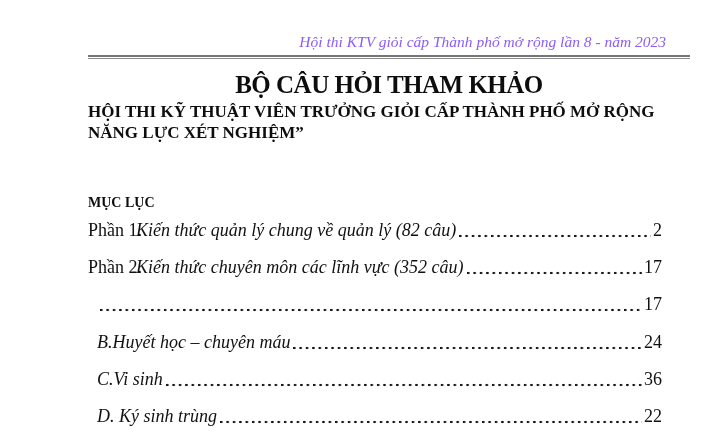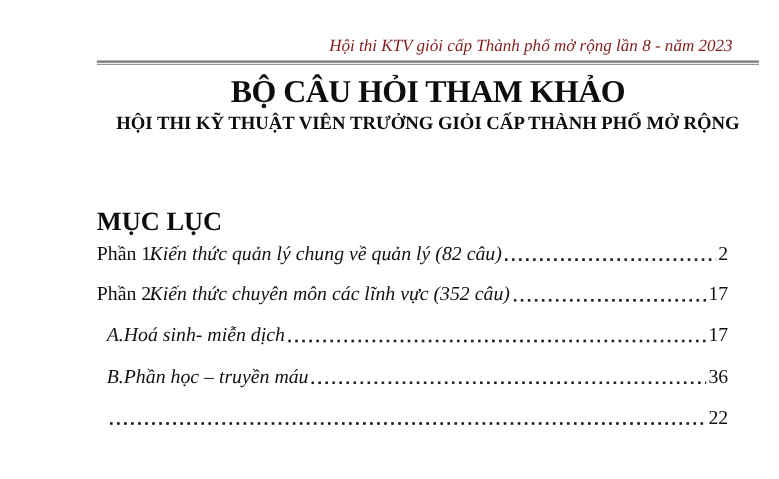--- a/index.html
+++ b/index.html
@@ -9,44 +9,44 @@
     font-family: "Liberation Serif", "DejaVu Serif", serif;
     color: #111111;
     overflow: hidden;
   }
   .page { position: relative; width: 708px; height: 435px; background: #ffffff; }
 
   
   .doc-header {
     position: absolute; left: 88px; top: 31px; width: 602px; height: 21px;
     font-style: italic; font-size: 15.5px; line-height: 21px;
-    text-align: right; padding-right: 24px; color: #7f1d1d;
+    text-align: right; padding-right: 24px; color: #8b5cf6;
   }
   .header-rule { position: absolute; left: 88px; top: 55px; width: 602px; }
   .header-rule .ln1 { height: 1.6px; background: #767676; }
   .header-rule .gap { height: 1.5px; }
   .header-rule .ln2 { height: 1.3px; background: #8a8a8a; }
 
   
   .doc-title {
     position: absolute; left: 88px; top: 69px; width: 602px;
-    text-align: center; font-weight: bold; font-size: 29px; line-height: 31px;
+    text-align: center; font-weight: bold; font-size: 25px; line-height: 31px;
     letter-spacing: -0.5px; color: #0d0d0d;
   }
   .doc-subtitle {
     position: absolute; left: 88px; top: 101px; width: 602px;
-    text-align: center; font-weight: bold; font-size: 17px; line-height: 21px;
+    font-weight: bold; font-size: 17px; line-height: 21px;
     color: #0d0d0d;
   }
   .doc-subtitle div { white-space: nowrap; }
 
   
   .toc-heading {
     position: absolute; left: 88px; top: 192px;
-    font-weight: bold; font-size: 24px; line-height: 21px; color: #0d0d0d;
+    font-weight: bold; font-size: 14px; line-height: 21px; color: #0d0d0d;
   }
   .toc {
     position: absolute; left: 88px; top: 220px; width: 602px;
   }
   .toc-row {
     display: flex; align-items: flex-end;
     height: 21px; margin-bottom: 16.2px;
     font-size: 18px; line-height: 21px;
     padding-right: 28px;
     cursor: pointer;
@@ -76,20 +76,21 @@
   <div class="header-rule">
     <div class="ln1"></div>
     <div class="gap"></div>
     <div class="ln2"></div>
   </div>
 
   <div class="doc-title">BỘ CÂU HỎI THAM KHẢO</div>
 
   <div class="doc-subtitle">
     <div>HỘI THI KỸ THUẬT VIÊN TRƯỞNG GIỎI CẤP THÀNH PHỐ MỞ RỘNG</div>
+    <div>NĂNG LỰC XÉT NGHIỆM”</div>
   </div>
 
   <div class="toc-heading">MỤC LỤC</div>
 
   <div class="toc">
 
     <div class="toc-row level1">
       <span class="toc-label">Phần 1.</span>
       <span class="toc-title">Kiến thức quản lý chung về quản lý (82 câu)</span>
       <span class="leader"></span>
@@ -97,31 +98,36 @@
     </div>
 
     <div class="toc-row level1">
       <span class="toc-label">Phần 2.</span>
       <span class="toc-title">Kiến thức chuyên môn các lĩnh vực (352 câu)</span>
       <span class="leader"></span>
       <span class="toc-page">17</span>
     </div>
 
     <div class="toc-row level2">
-      <span class="toc-title">A.Hoá sinh- miễn dịch</span>
       <span class="leader"></span>
       <span class="toc-page">17</span>
     </div>
 
     <div class="toc-row level2">
-      <span class="toc-title">B.Phần học – truyền máu</span>
+      <span class="toc-title">B.Huyết học – chuyên máu</span>
+      <span class="leader"></span>
+      <span class="toc-page">24</span>
+    </div>
+
+    <div class="toc-row level2">
+      <span class="toc-title">C.Vi sinh</span>
       <span class="leader"></span>
       <span class="toc-page">36</span>
     </div>
 
-
     <div class="toc-row level2">
+      <span class="toc-title">D. Ký sinh trùng</span>
       <span class="leader"></span>
       <span class="toc-page">22</span>
     </div>
 
   </div>
 </div>
 
 </body></html>

